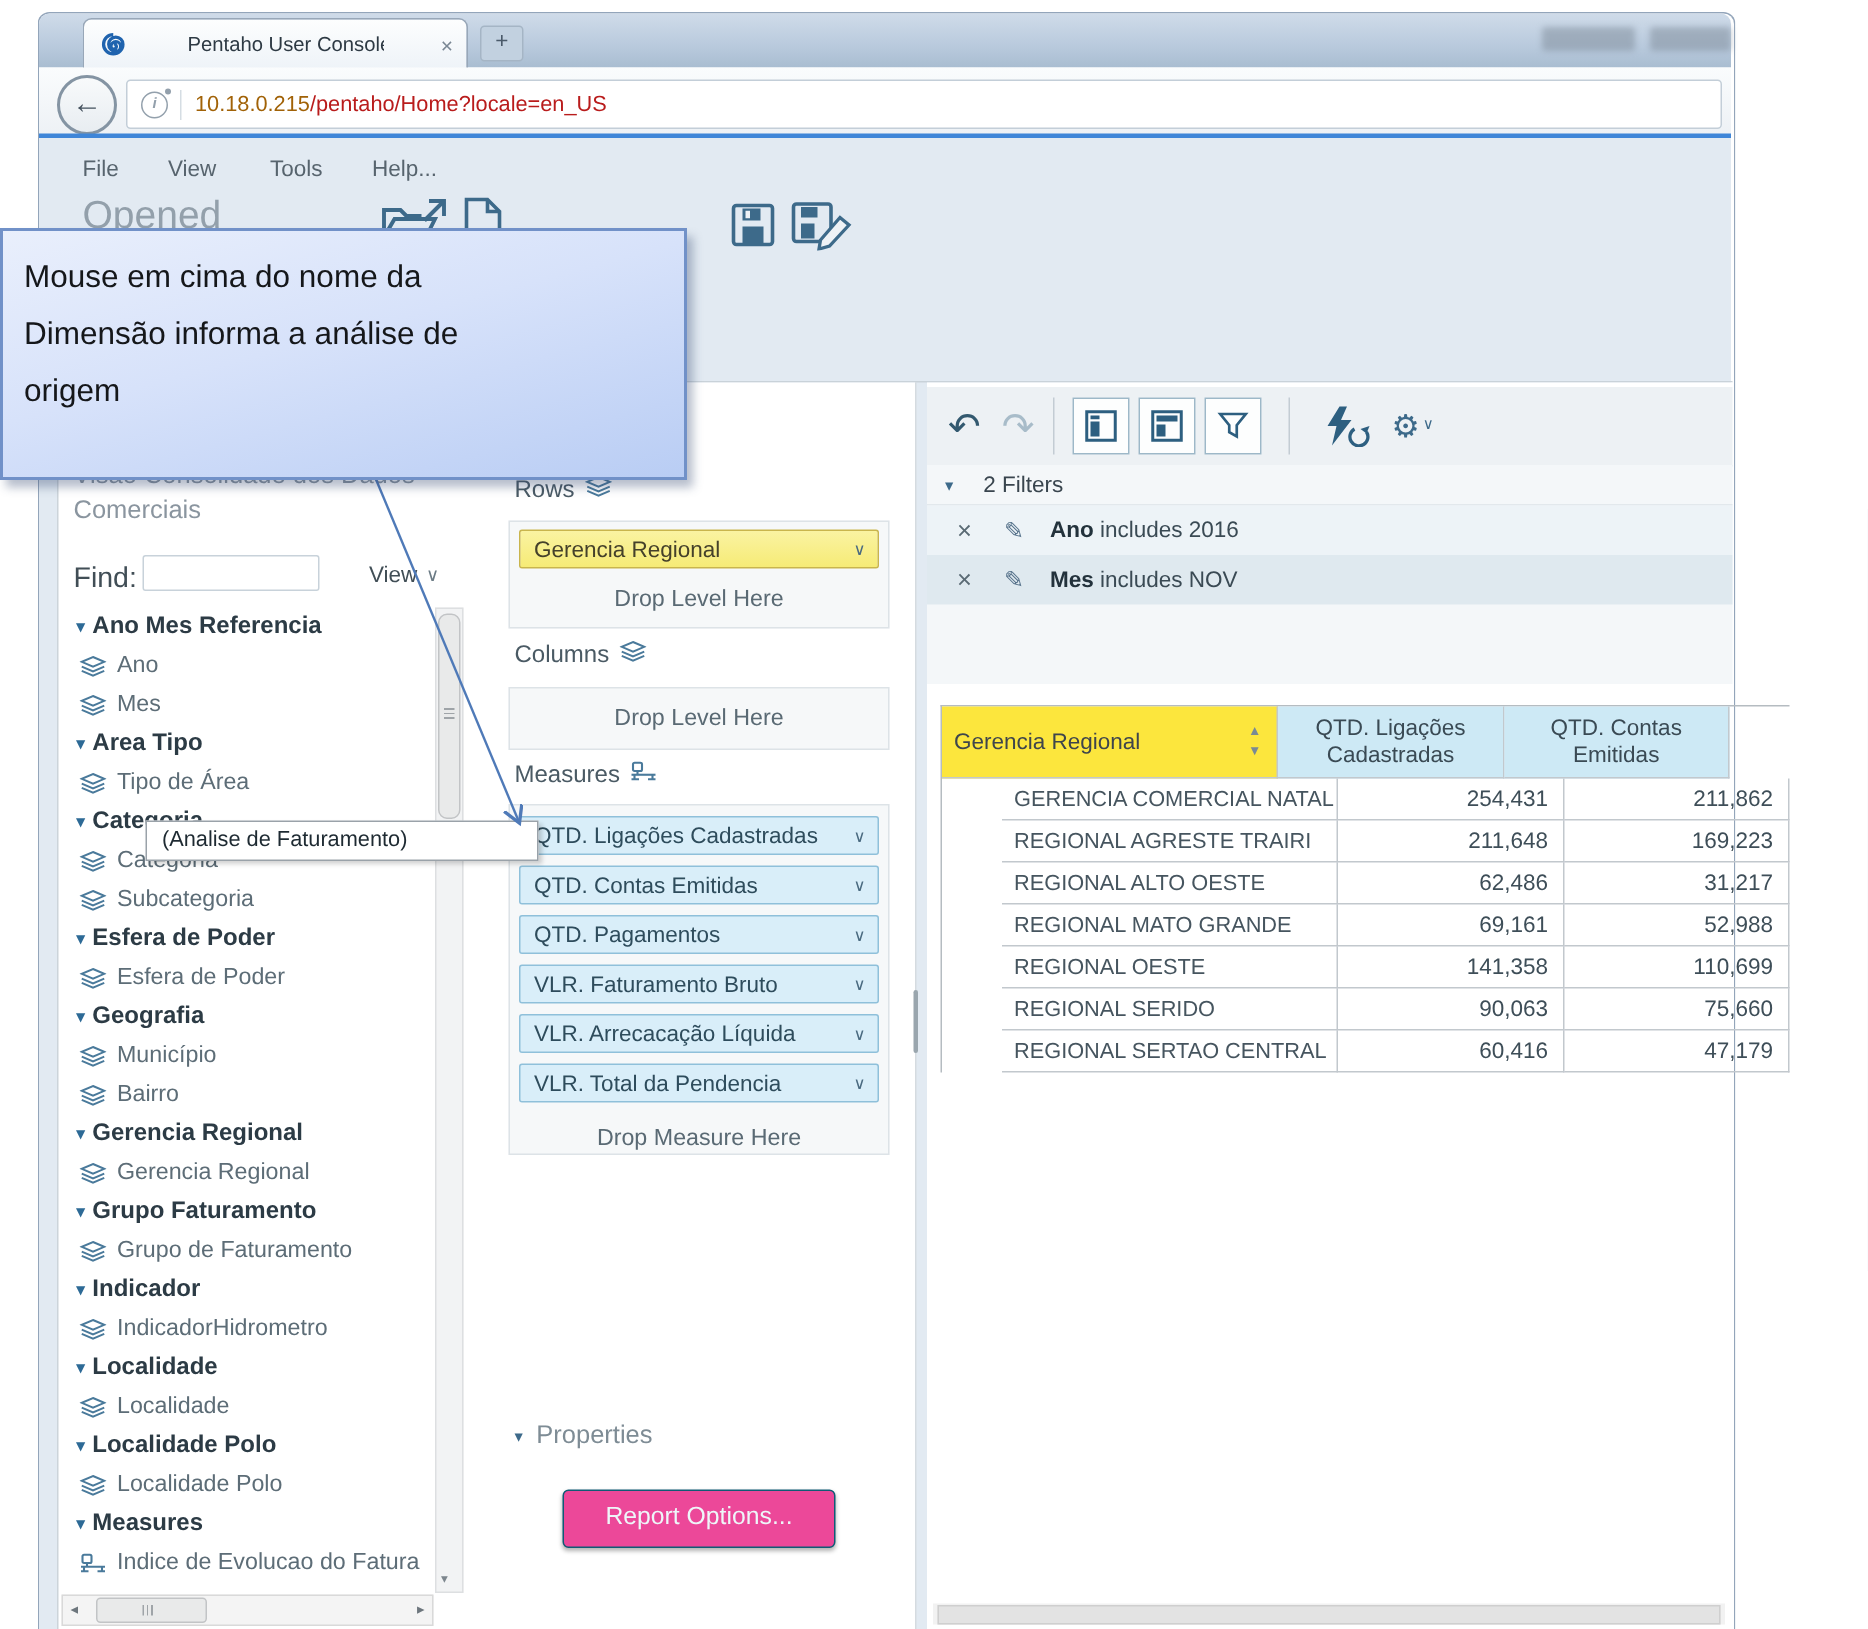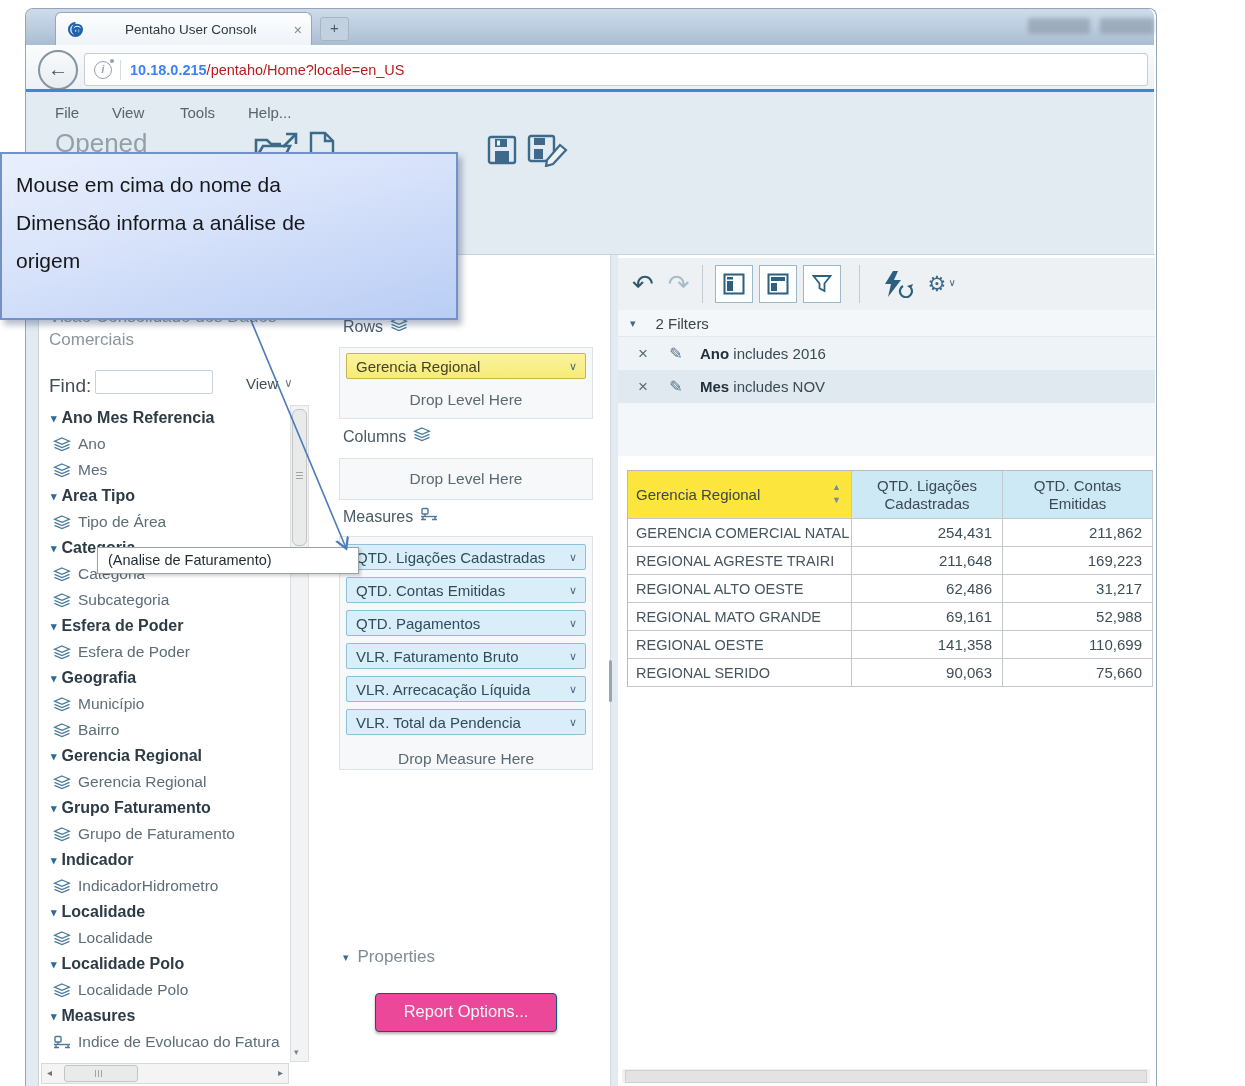--- a/index.html
+++ b/index.html
@@ -23,21 +23,21 @@
   .back-btn{left:38px;top:50px;width:36px;height:36px;border-radius:50%;border:2px solid #8494a3;
             background:linear-gradient(180deg,#f8fafb,#e8edf1);text-align:center;line-height:34px;
             font-size:20px;font-weight:bold;color:#45525e;}
   .urlfield{left:84px;top:53px;width:1062px;height:31px;background:#fff;border:1px solid #c3ced8;
             border-radius:3px;display:flex;align-items:center;}
   .page-ico{width:16px;height:16px;border-radius:50%;border:1.5px solid #93a0ac;color:#93a0ac;
             font-size:10px;font-style:italic;font-weight:bold;text-align:center;line-height:15px;
             margin:0 8px 0 9px;position:relative;}
   .page-ico::after{content:"";position:absolute;right:-3px;top:-3px;width:4px;height:4px;border-radius:50%;background:#93a0ac;}
   .url-sep{width:1px;height:20px;background:#d5dde3;margin-right:9px;}
-  .url-host{font-size:14.5px;font-weight:bold;color:#3b82f6;}
+  .url-host{font-size:14.5px;font-weight:normal;color:#a16207;}
   .url-path{font-size:14.5px;color:#b91c1c;}
   .blueline{left:26px;top:89px;width:1128px;height:3px;background:#3f86d8;}
   .app-bg{left:26px;top:92px;width:1128px;height:994px;background:#e2eaf2;}
 
   
   .menu-item{top:104px;font-size:15px;color:#57646e;}
   .opened-label{left:55px;top:128px;font-size:26px;color:#93a0ab;}
   .tbico{color:#3d6a8a;}
   .workline{left:38px;top:254px;width:1117px;height:1px;background:#c9d2d9;}
 
@@ -112,21 +112,21 @@
   .f-x{font-size:17px;color:#5a6a74;margin-left:16px;width:18px;text-align:center;}
   .f-pencil{font-size:16px;color:#55718a;margin-left:14px;width:20px;text-align:center;}
   .f-text{margin-left:14px;}
   .f-text b{color:#23323c;}
   .rt-wrap{position:absolute;left:9px;top:215px;border-top:1px solid #b5bcc1;border-left:1px solid #b5bcc1;}
   .rt-row{display:flex;}
   .rt-cell{border-right:1px solid #c2c8cd;border-bottom:1px solid #c2c8cd;box-sizing:border-box;
            font-size:15px;display:flex;align-items:center;}
   .rt-h1{background:#fce63d;color:#3e454c;padding-left:8px;position:relative;height:48px;}
   .rt-hb{background:#cde9f5;color:#3a4a54;justify-content:center;text-align:center;line-height:18px;height:48px;}
-  .rt-lab{color:#46555f;padding-left:8px;font-size:14.5px;height:28px;}
+  .rt-lab{color:#46555f;padding-left:8px;font-size:14.5px;height:28px;margin-left:40px;}
   .rt-num{color:#3e4e58;justify-content:flex-end;padding-right:10px;height:28px;}
   .sort-ico{position:absolute;right:10px;top:10px;display:flex;flex-direction:column;line-height:13px;
             font-size:9px;color:#7a8a94;}
   .rp-hscroll{position:absolute;left:4px;top:814px;width:528px;height:14px;background:#f2f2f2;}
   .rp-hthumb{position:absolute;left:3px;top:1px;width:520px;height:11px;background:#e3e3e3;border:1px solid #cfcfcf;}
 
   
   .callout{left:0;top:152px;width:424px;height:152px;z-index:60;
            background:linear-gradient(165deg,#e9effc 0%,#d7e2fa 45%,#b9cdf4 100%);
            border:2px solid #7191c8;box-shadow:4px 5px 6px rgba(50,70,110,.35);
@@ -581,20 +581,25 @@
         <div class="rt-row">
           <div class="rt-cell rt-lab" style="width: 224px;">REGIONAL OESTE</div>
           <div class="rt-cell rt-num" style="width: 151px;">141,358</div>
           <div class="rt-cell rt-num" style="width: 150px;">110,699</div>
         </div>
         <div class="rt-row">
           <div class="rt-cell rt-lab" style="width: 224px;">REGIONAL SERIDO</div>
           <div class="rt-cell rt-num" style="width: 151px;">90,063</div>
           <div class="rt-cell rt-num" style="width: 150px;">75,660</div>
         </div>
+        <div class="rt-row">
+          <div class="rt-cell rt-lab" style="width: 224px;">REGIONAL SERTAO CENTRAL</div>
+          <div class="rt-cell rt-num" style="width: 151px;">60,416</div>
+          <div class="rt-cell rt-num" style="width: 150px;">47,179</div>
+        </div>
       </div>
 
     <div class="rp-hscroll">
       <div class="rp-hthumb"></div>
     </div>
   </div>
 
   <svg class="abs arrow-svg">
     <defs>
         <marker id="ah" markerWidth="9" markerHeight="9" refX="6.5" refY="4" orient="auto">

